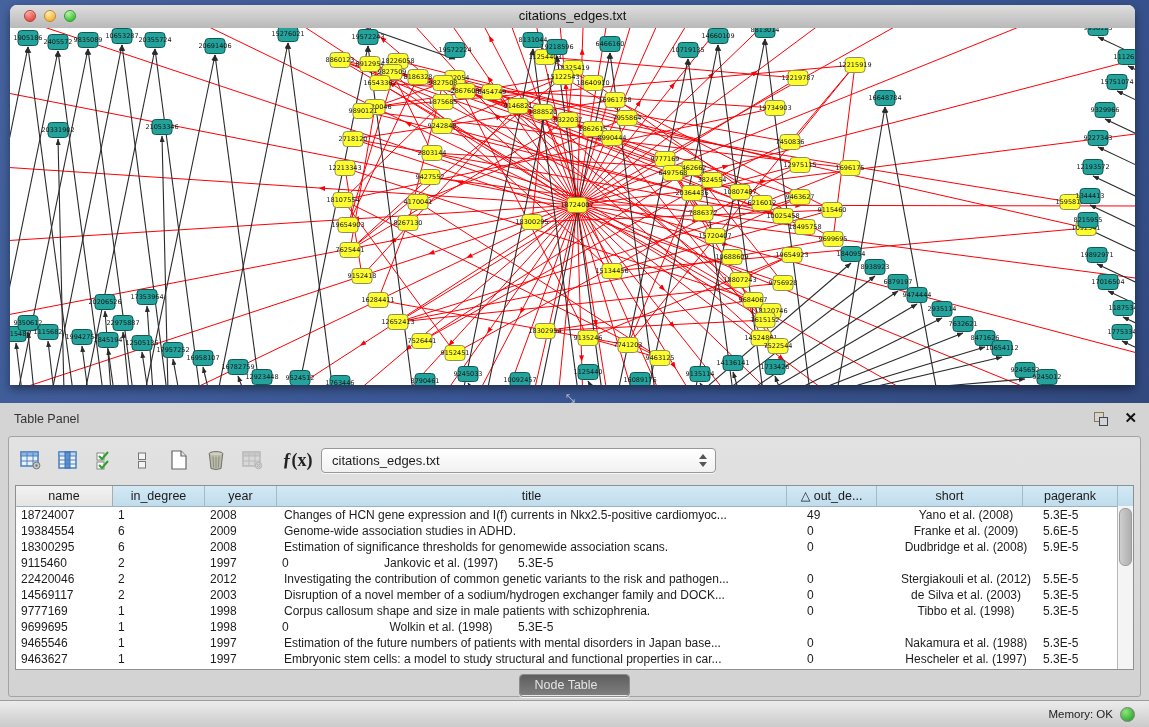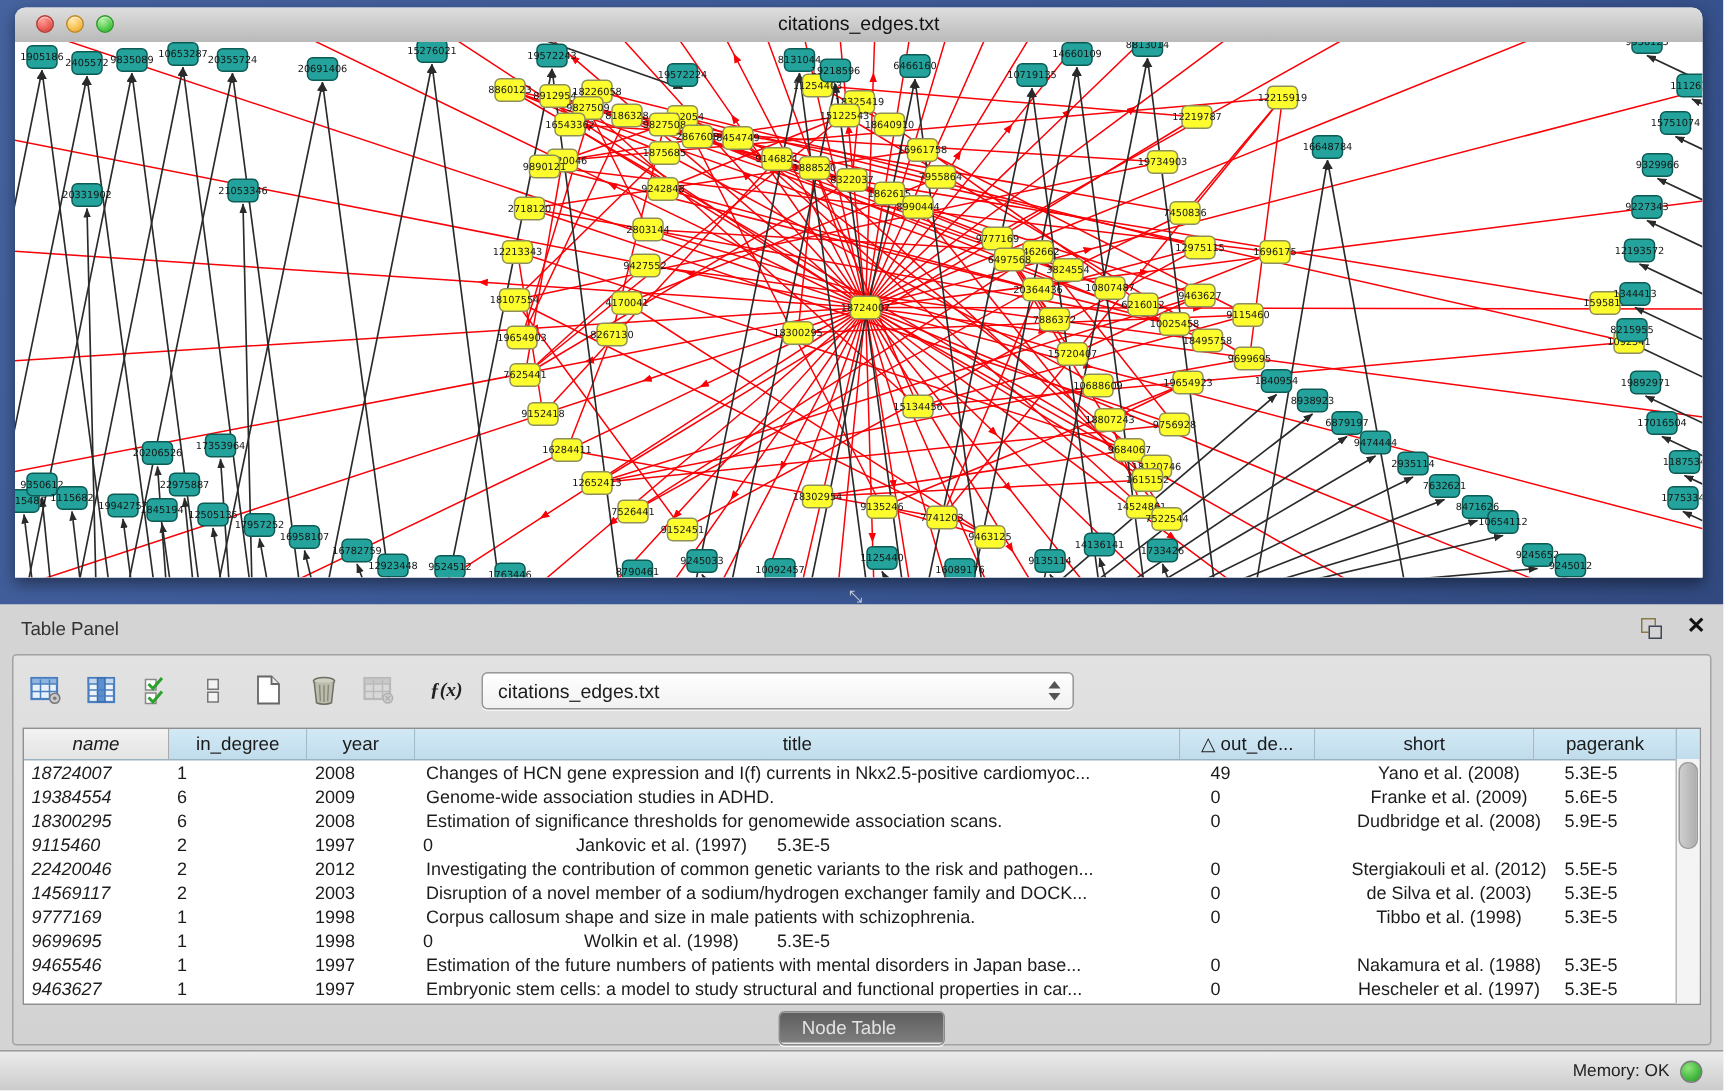--- a/index.html
+++ b/index.html
@@ -30,38 +30,38 @@
   .tp-title{position:absolute;left:14px;top:9px;font-size:12.5px;color:#333;}
   .float-ico{position:absolute;right:40px;top:9px;width:15px;height:15px;cursor:default;}
   .float-ico .back{position:absolute;left:0;top:0;width:8px;height:8px;border:1.5px solid #8a7a4a;}
   .float-ico .front{position:absolute;left:5px;top:5px;width:7px;height:7px;border:1.5px solid #3c4654;background:#d4d4d4;}
   .close-ico{position:absolute;right:12px;top:6px;font-size:15px;font-weight:bold;color:#111;line-height:18px;}
 
   .tp-body{position:absolute;left:8px;right:8px;top:33px;bottom:3px;border:1px solid #a3a3a3;
     border-radius:3px;background:linear-gradient(#e2e2e2,#d2d2d2);}
   .toolbar{position:absolute;left:10px;top:8px;height:30px;display:flex;align-items:center;gap:13px;}
   .tbtn{width:24px;height:24px;display:flex;align-items:center;justify-content:center;background:transparent;border:0;padding:0;}
-  .fx{font-family:"Liberation Serif",serif;font-style:italic;font-weight:bold;font-size:13px;color:#222;margin-left:15px;}
+  .fx{font-family:"Liberation Serif",serif;font-weight:bold;font-size:18px;color:#222;margin-left:15px;}
   .combo{position:relative;margin-left:6px;width:393px;height:23px;border:1px solid #989898;border-radius:4px;
     background:linear-gradient(#ffffff,#f1f1f1);box-shadow:0 1px 0 rgba(255,255,255,.7);}
   .combo .val{position:absolute;left:10px;top:4px;font-size:13px;color:#1c1c1c;}
   .stepper{position:absolute;right:8px;top:5px;width:8px;height:13px;}
   .stepper:before{content:"";position:absolute;left:0;top:0;border-left:4px solid transparent;border-right:4px solid transparent;border-bottom:5px solid #555;}
   .stepper:after{content:"";position:absolute;left:0;bottom:0;border-left:4px solid transparent;border-right:4px solid transparent;border-top:5px solid #555;}
 
   
   .grid{position:absolute;left:6px;right:6px;top:48px;height:183px;background:#fff;border:1px solid #8f8f8f;}
   .thead{display:flex;height:20px;border-bottom:1px solid #9ab3c0;}
   .hcell{box-sizing:border-box;height:20px;line-height:20px;text-align:center;font-size:12.5px;color:#1a1a1a;
     background:linear-gradient(#d3e9f5,#c0dcec);border-right:1px solid #9fbccb;overflow:hidden;white-space:nowrap;}
   .hcell.name{background:linear-gradient(#f2f2f2,#e4e4e4);border-right:1px solid #ababab;}
   .tbody{position:relative;}
   .trow{display:flex;height:16px;line-height:16px;font-size:12px;color:#1c1c1c;white-space:nowrap;}
   .cell{box-sizing:border-box;overflow:hidden;padding:0 3px 0 5px;}
-  .c0{width:97px;font-style:italic;} .c1{width:92px;} .c2{width:72px;} .c3{flex:1;padding-left:7px;} .c4{width:90px;}
+  .c0{width:97px;} .c1{width:92px;} .c2{width:72px;} .c3{flex:1;padding-left:7px;} .c4{width:90px;}
   .c5{width:146px;text-align:center;} .c6{width:95px;}
   .h3{flex:1;} 
   .vscroll{position:absolute;right:0;top:20px;bottom:0;width:15px;background:#f4f4f4;border-left:1px solid #b7b7b7;}
   .vthumb{position:absolute;left:1px;top:2px;width:11px;height:56px;border-radius:6px;border:1px solid #9b9b9b;
     background:linear-gradient(90deg,#cfcfcf,#aeaeae);}
 
   
   .tabbar{position:absolute;left:50%;transform:translateX(-50%);top:237px;display:flex;height:21px;
     border:1px solid #8b8b8b;border-radius:4px;overflow:hidden;background:linear-gradient(#fdfdfd,#e7e7e7);
     box-shadow:0 1px 0 rgba(255,255,255,.8);flex-direction:column;}

